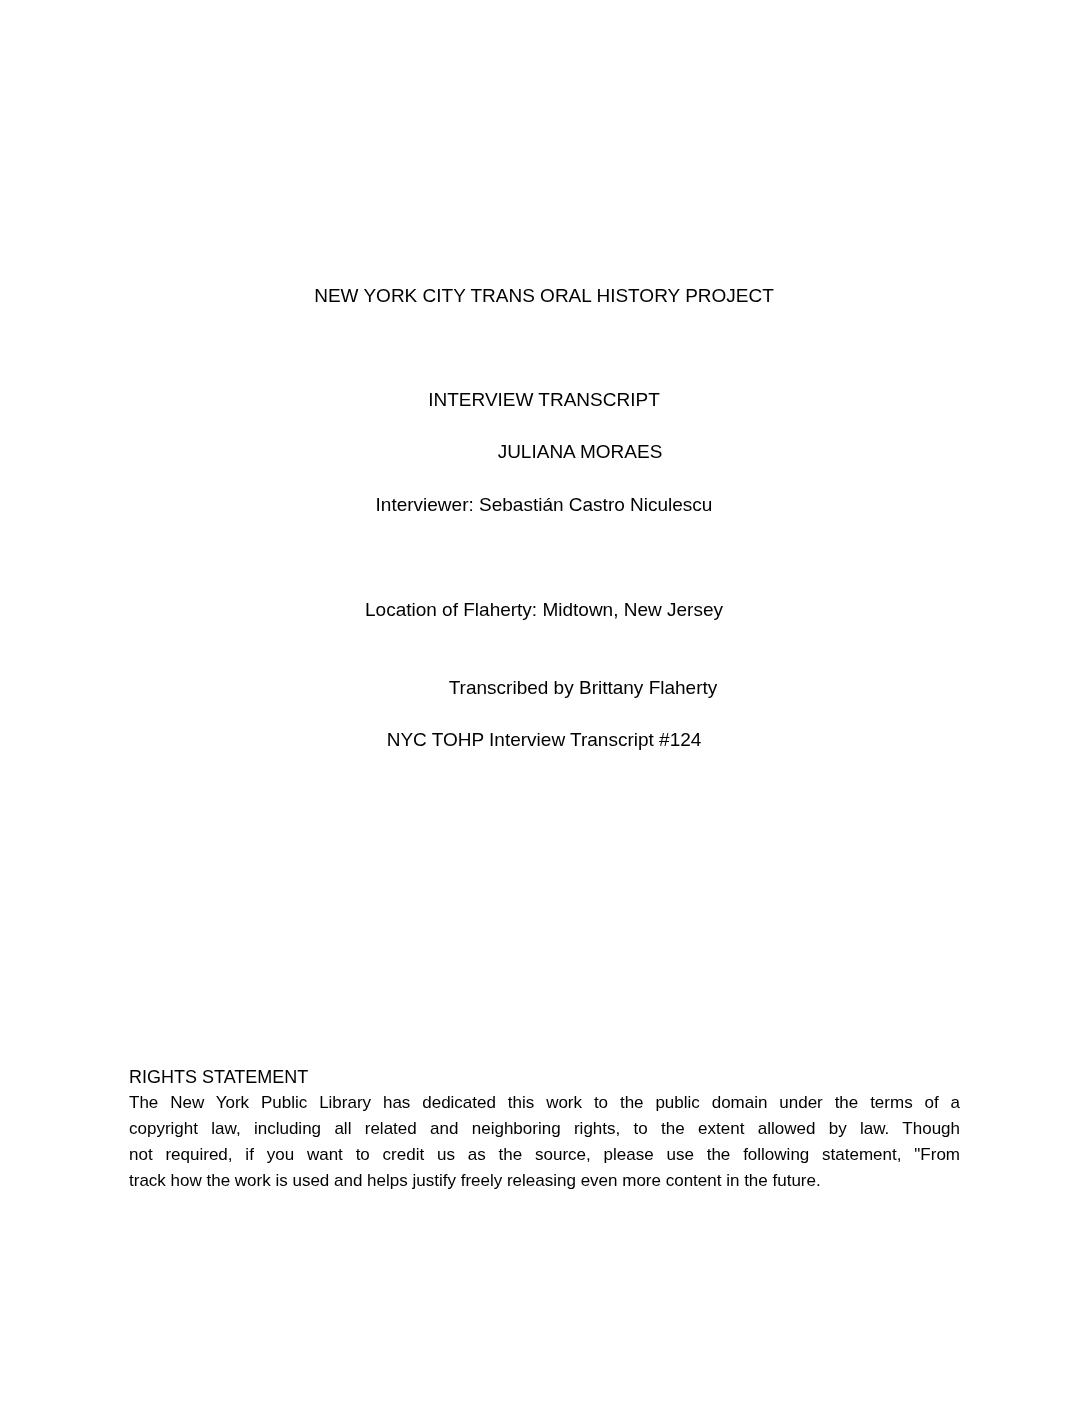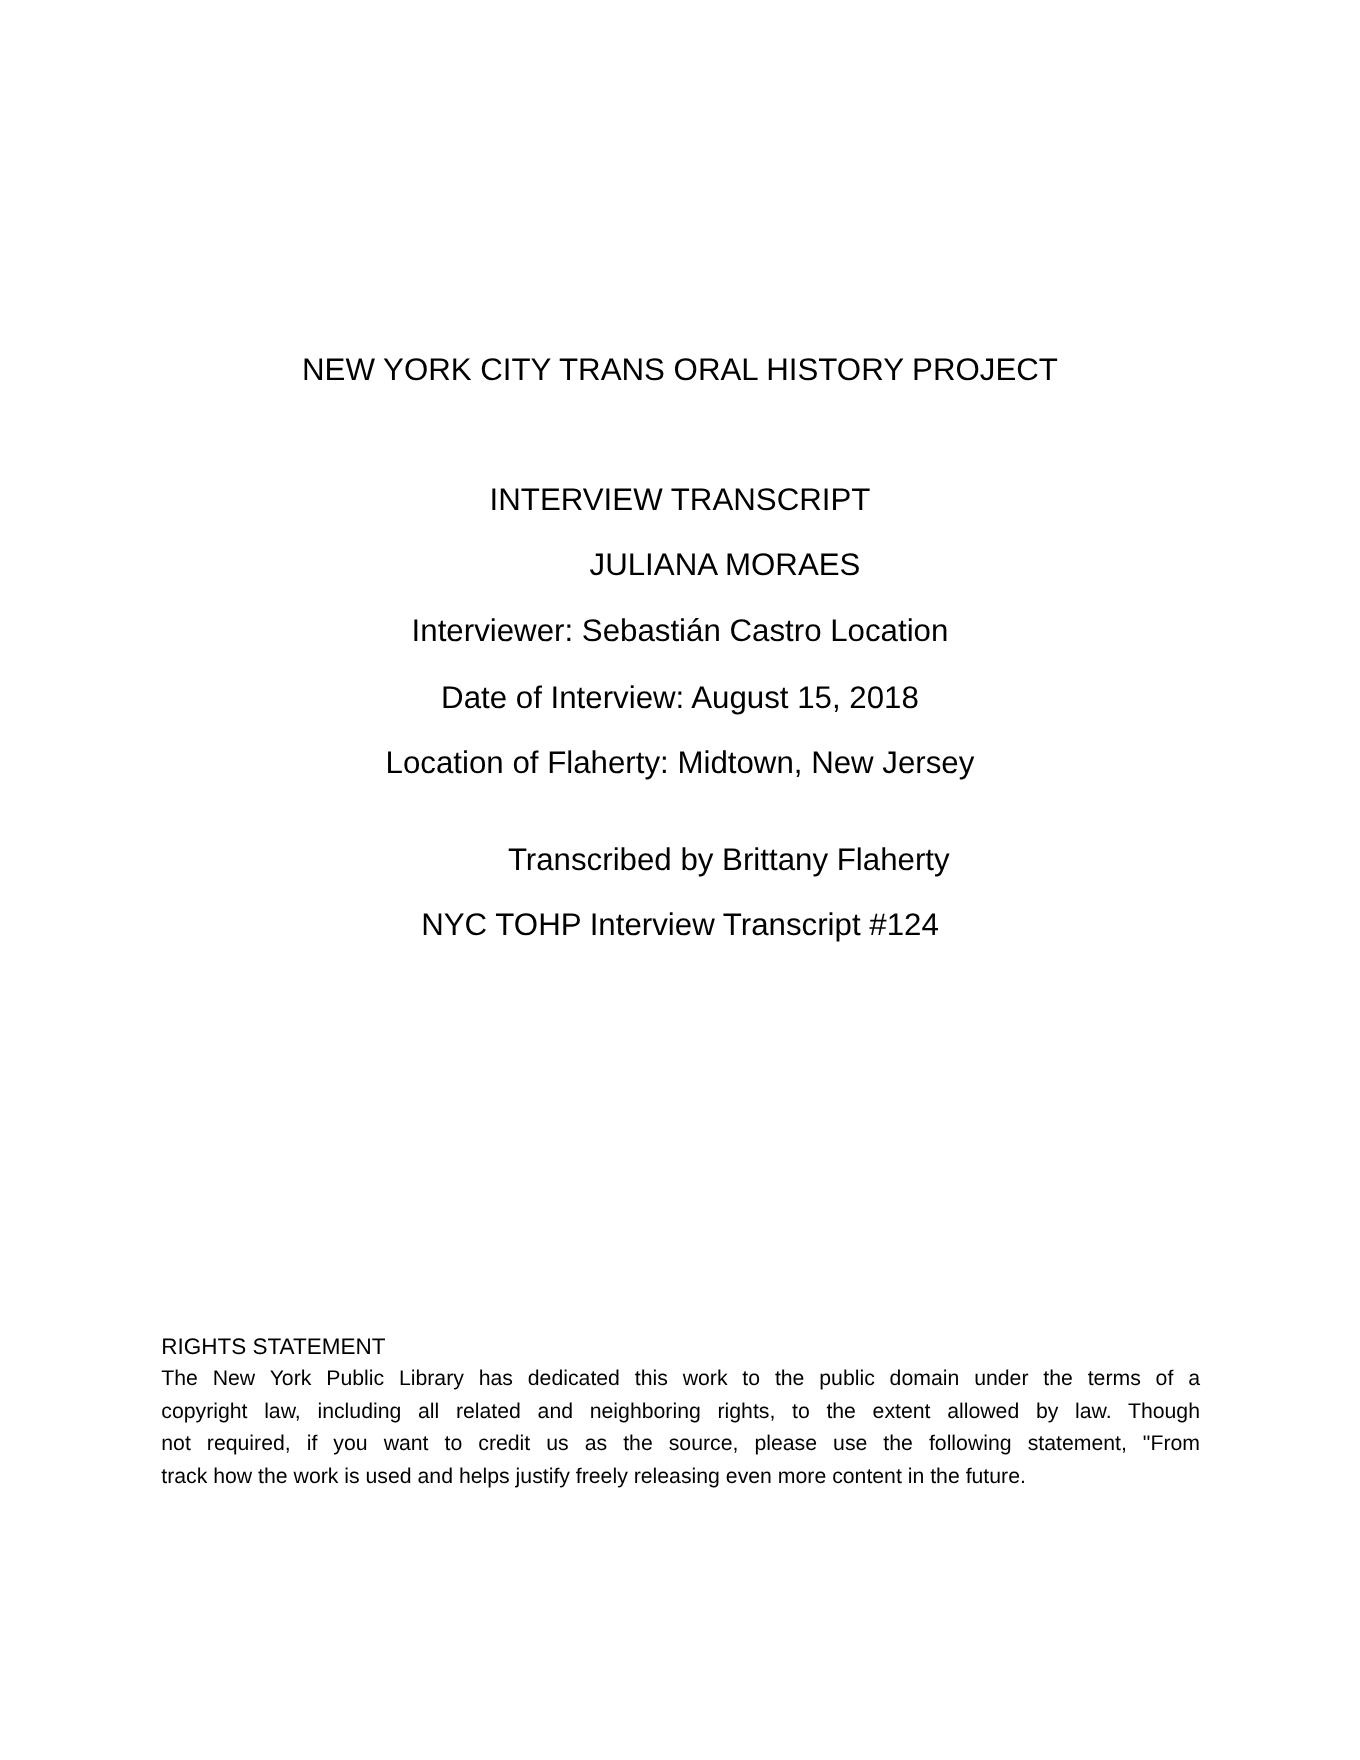--- a/index.html
+++ b/index.html
@@ -14,21 +14,21 @@
     background: #ffffff;
     font-family: "Liberation Sans", sans-serif;
     color: #000000;
     overflow: hidden;
   }
   .center-line {
     position: absolute;
     left: 0;
     width: 100%;
     text-align: center;
-    font-size: 25px;
+    font-size: 19px;
     line-height: 22px;
     white-space: nowrap;
   }
   .rights-heading {
     position: absolute;
     left: 129px;
     top: 1064px;
     font-size: 18px;
     line-height: 26px;
   }
@@ -58,23 +58,22 @@
 <body>
 
 <div class="page">
 
   <div class="center-line" style="top:285px;">NEW YORK CITY TRANS ORAL HISTORY PROJECT</div>
 
   <div class="center-line" style="top:389px;">INTERVIEW TRANSCRIPT</div>
 
   <div class="center-line" style="top:441px;padding-left:36px;">JULIANA MORAES</div>
 
-  <div class="center-line" style="top:494px;">Interviewer: Sebastián Castro Location</div>
+  <div class="center-line" style="top:494px;">Interviewer: Sebastián Castro Niculescu</div>
 
-  <div class="center-line" style="top:547px;">Date of Interview: August 15, 2018</div>
 
   <div class="center-line" style="top:599px;">Location of Flaherty: Midtown, New Jersey</div>
 
   <div class="center-line" style="top:677px;margin-left:39px;">Transcribed by Brittany Flaherty</div>
 
   <div class="center-line" style="top:729px;">NYC TOHP Interview Transcript #124</div>
 
   <div class="rights-heading">RIGHTS STATEMENT</div>
 
   <div class="rights-para">

